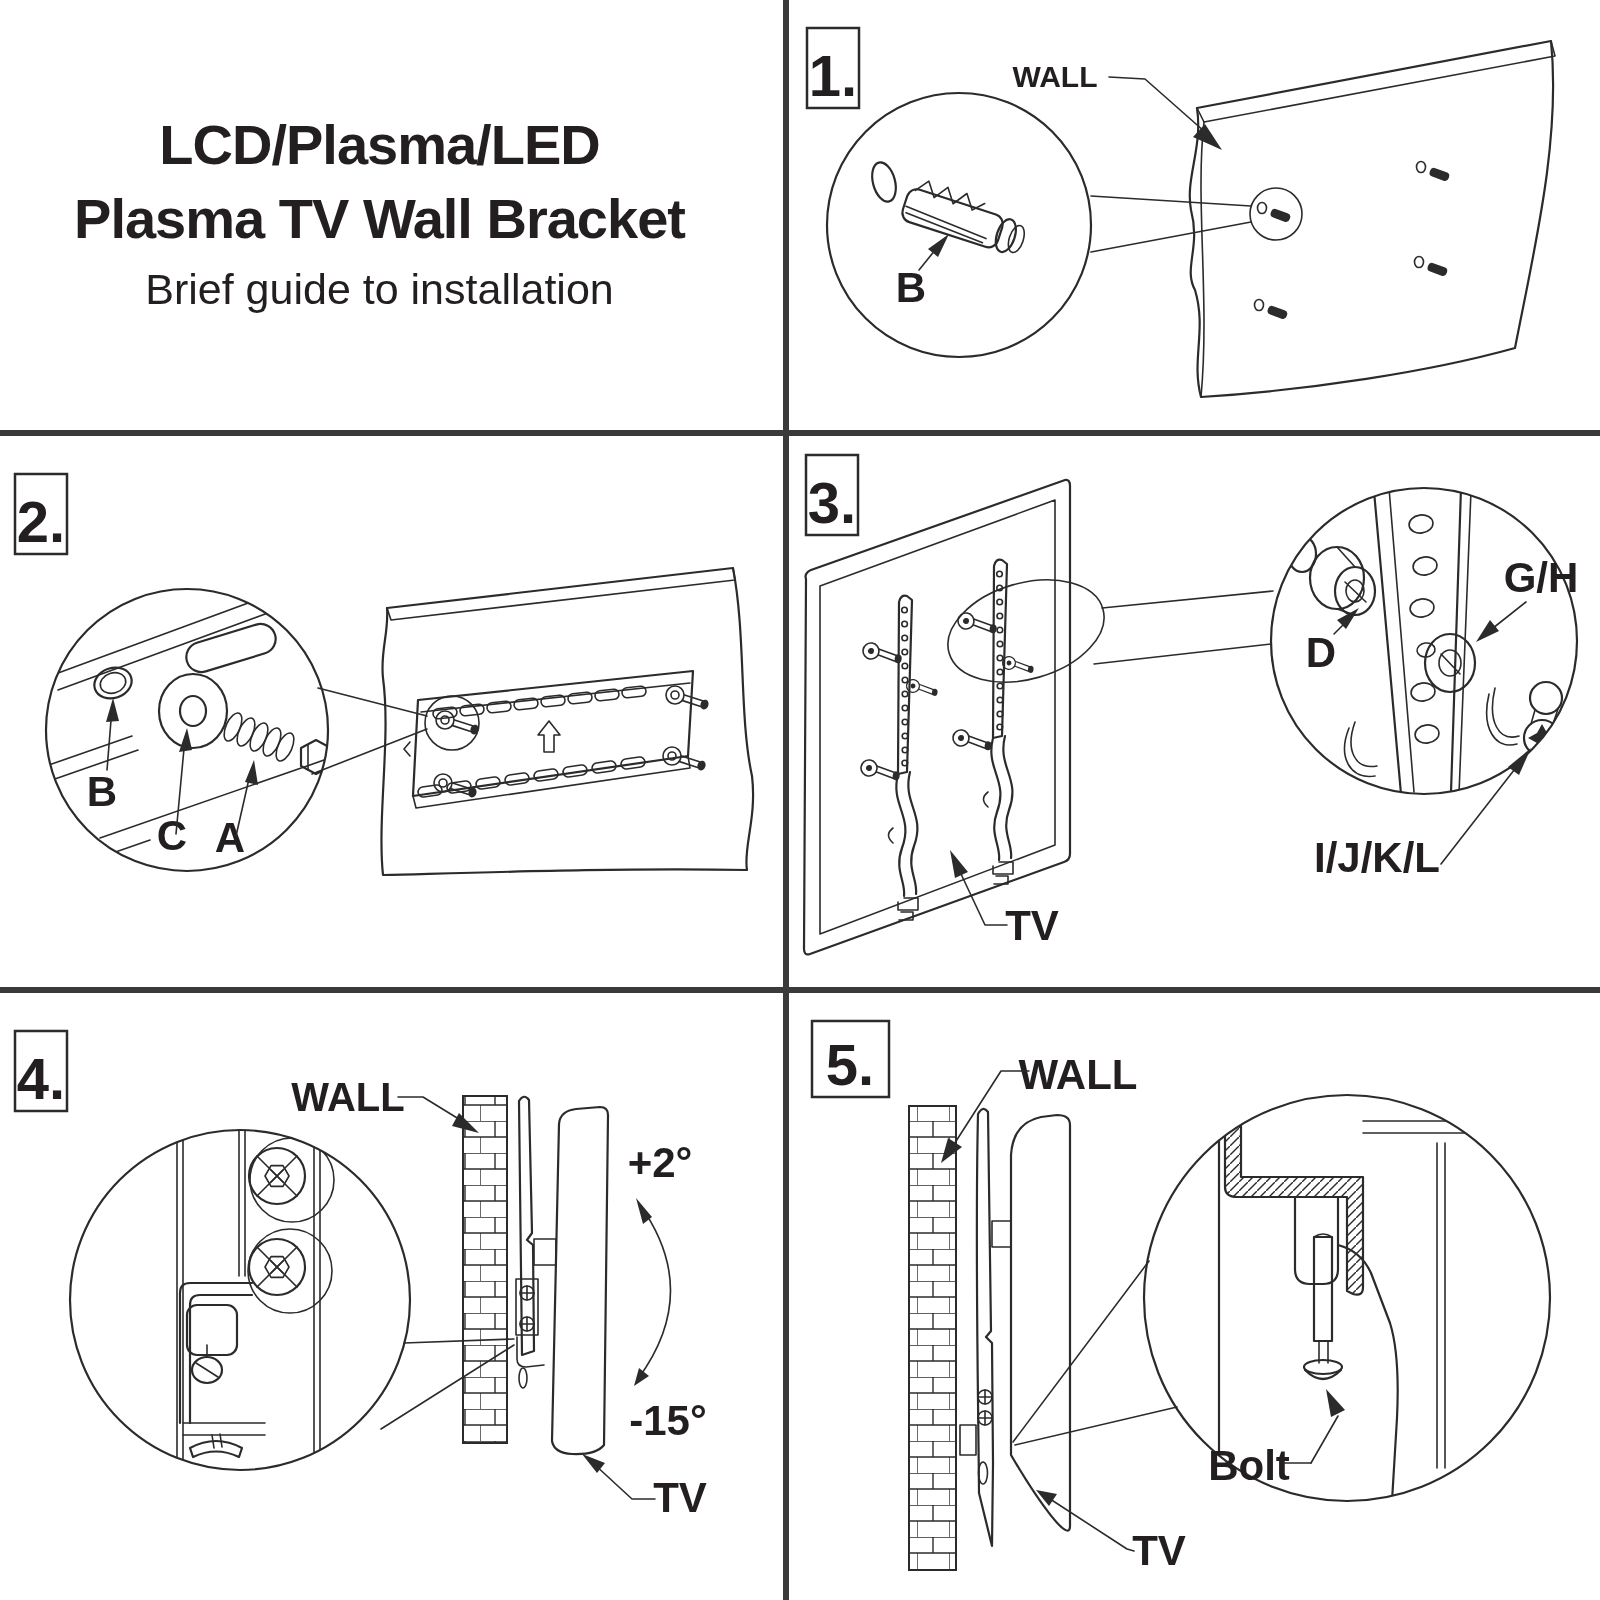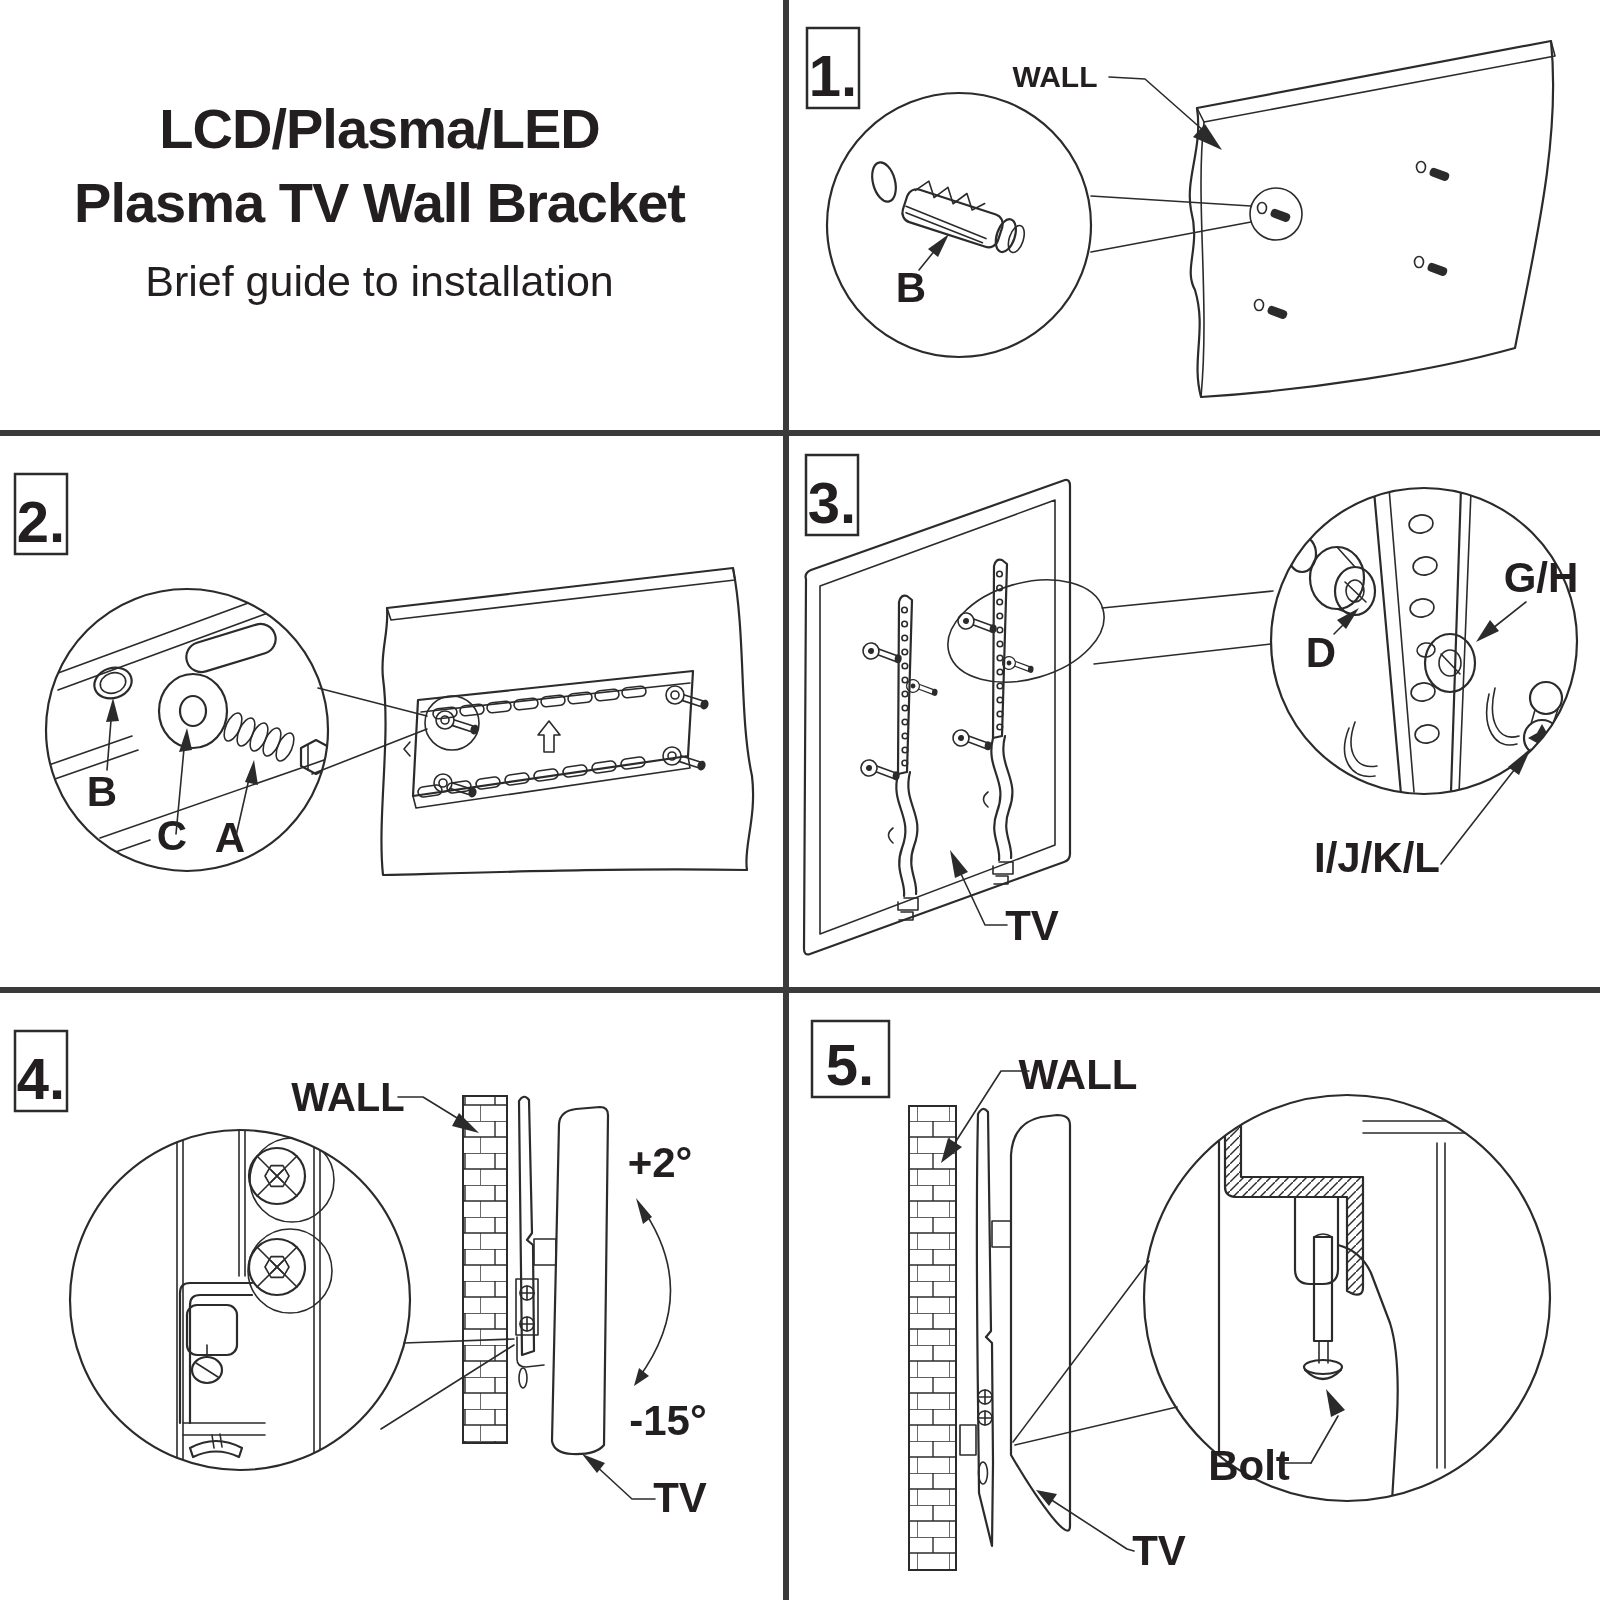--- a/index.html
+++ b/index.html
@@ -3,24 +3,24 @@
 <meta charset="utf-8">
 <style>
   html,body{margin:0;padding:0;background:#fff;}
   .canvas{position:relative;width:1600px;height:1600px;background:#fff;overflow:hidden;
           font-family:"Liberation Sans",sans-serif;color:#231f20;}
   .divider{position:absolute;background:#3a3a3a;}
   .vdiv{left:783px;top:0;width:6px;height:1600px;}
   .hdiv1{left:0;top:430px;width:1600px;height:6px;}
   .hdiv2{left:0;top:987px;width:1600px;height:6px;}
   .panel{position:absolute;}
-  .p-title{left:0;top:0;width:759px;height:430px;display:flex;flex-direction:column;
+  .p-title{left:0;top:16px;width:759px;height:430px;display:flex;flex-direction:column;
            align-items:center;justify-content:flex-start;padding-top:92px;box-sizing:border-box;}
   .t-line{font-weight:700;font-size:56px;line-height:74px;letter-spacing:-1px;text-align:center;}
-  .t-sub{font-weight:400;font-size:43px;line-height:58px;margin-top:12px;text-align:center;}
+  .t-sub{font-weight:400;font-size:43px;line-height:58px;margin-top:4px;text-align:center;}
   .p1{left:789px;top:0;width:811px;height:430px;}
   .p2{left:0;top:436px;width:783px;height:551px;}
   .p3{left:789px;top:436px;width:811px;height:551px;}
   .p4{left:0;top:993px;width:783px;height:607px;}
   .p5{left:789px;top:993px;width:811px;height:607px;}
   svg{display:block;}
   svg .ln{stroke:#2b2b2b;fill:none;stroke-width:2.2;stroke-linecap:round;stroke-linejoin:round;}
   svg .thin{stroke-width:1.6;}
   svg .fil{fill:#2b2b2b;stroke:none;}
   svg text{fill:#231f20;}

